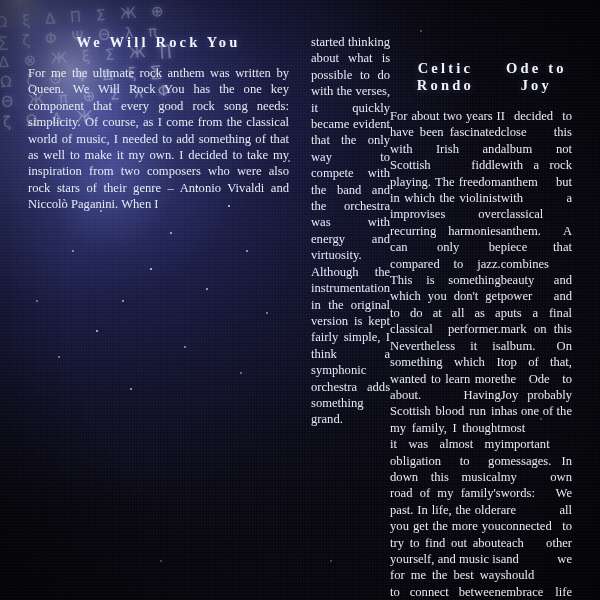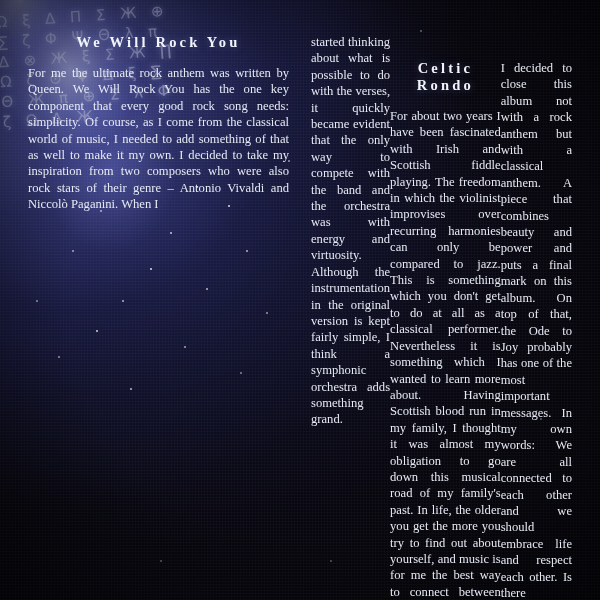--- a/index.html
+++ b/index.html
@@ -175,18 +175,19 @@
       <div class="section">
         <p class="body">started thinking about what is possible to do with the verses, it quickly became evident that the only way to compete with the band and the orchestra was with energy and virtuosity. Although the instrumentation in the original version is kept fairly simple, I think a symphonic orchestra adds something grand.</p>
       </div>
 
       <div class="section">
         <h2 class="heading">Celtic Rondo</h2>
         <p class="body">For about two years I have been fascinated with Irish and Scottish fiddle playing. The freedom in which the violinist improvises over recurring harmonies can only be compared to jazz. This is something which you don't get to do at all as a classical performer. Nevertheless it is something which I wanted to learn more about. Having Scottish blood run in my family, I thought it was almost my obligation to go down this musical road of my family's past. In life, the older you get the more you try to find out about yourself, and music is for me the best way to connect between generations.</p>
       </div>
 
       <div class="section">
+        <h2 class="heading">Ode to Joy</h2>
         <p class="body">I decided to close this album not with a rock anthem but with a classical anthem. A piece that combines beauty and power and puts a final mark on this album. On top of that, the Ode to Joy probably has one of the most important messages. In my own words: We are all connected to each other and we should embrace life and respect each other. Is there anything more important?</p>
       </div>
     </div>
 
   </div>
 </div>
 
 </body></html>

